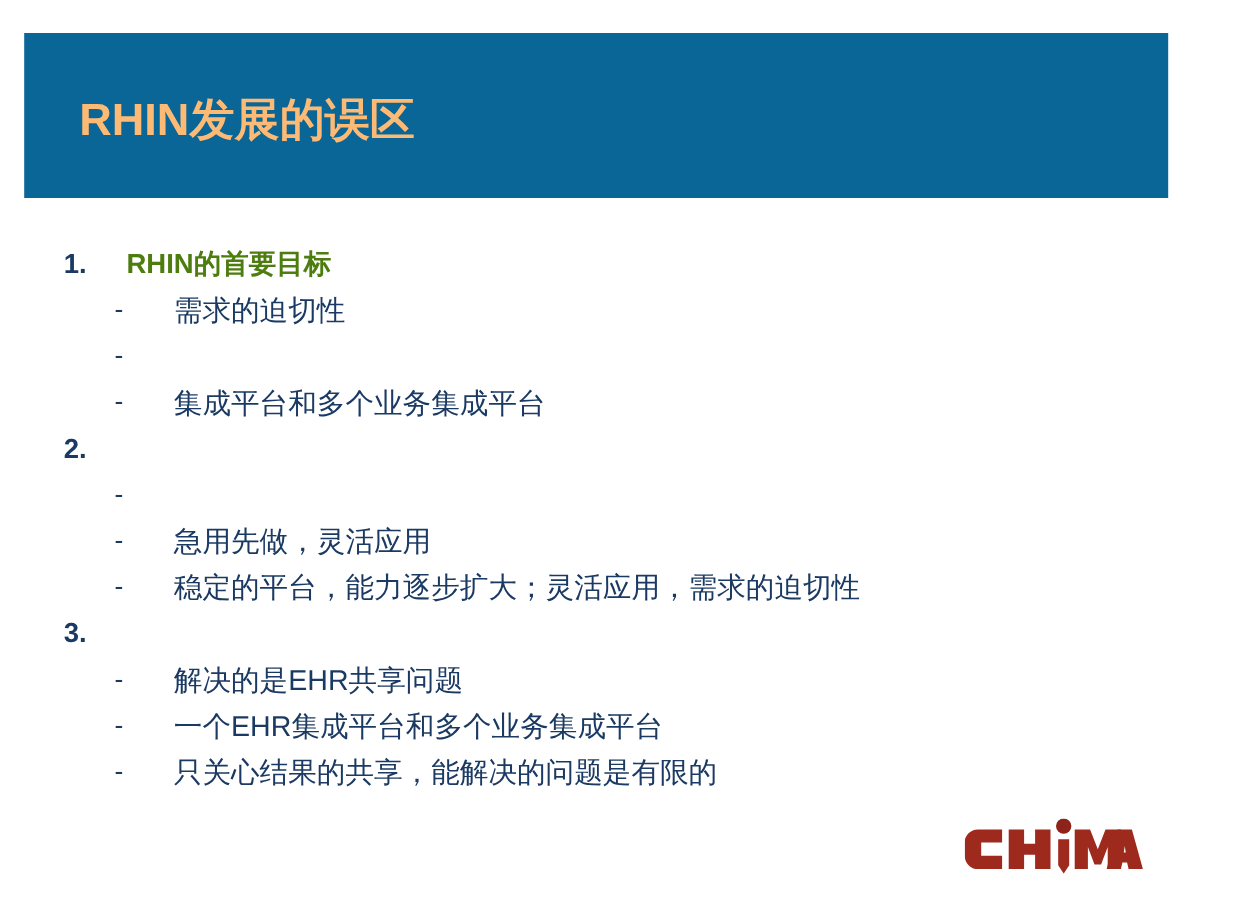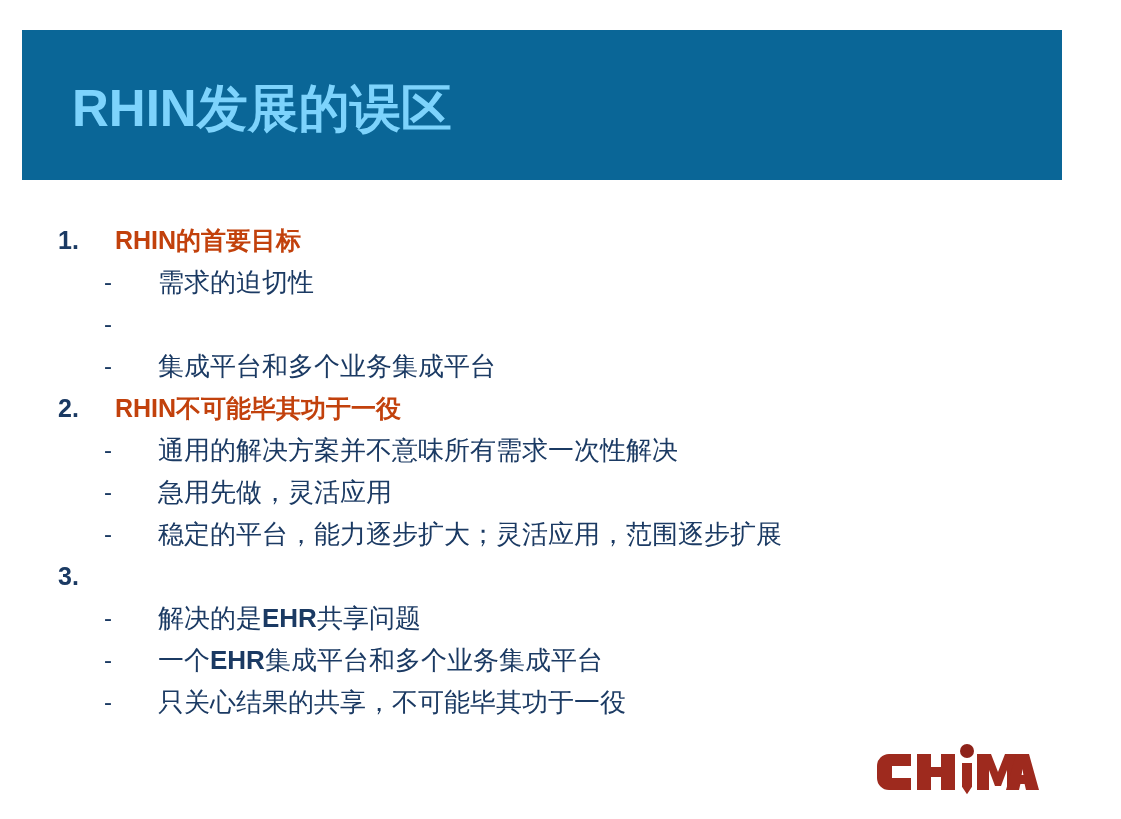--- a/index.html
+++ b/index.html
@@ -31,22 +31,22 @@
     width: 1040px;
     height: 150px;
     background: #0A6697;
   }
   #title-text {
     position: absolute;
     left: 50px;
     top: 50%;
     transform: translateY(-50%);
     margin-top: 4px;
-    color: #7dd3fc;
-    font-size: 51px;
+    color: #fdba74;
+    font-size: 41px;
     font-weight: bold;
     line-height: 1.05;
     letter-spacing: 0px;
     white-space: nowrap;
   }
 
   
   #body-list {
     position: absolute;
     left: 58px;
@@ -69,21 +69,21 @@
     top: 0;
     width: 40px;
     color: #1B3A63;
     font-size: 25px;
     font-weight: bold;
   }
   .num-label {
     position: absolute;
     left: 57px;
     top: 0;
-    color: #c2410c;
+    color: #4d7c0f;
     font-size: 25px;
     font-weight: bold;
   }
 
   .sub-item {
     position: relative;
     height: 42px;
     line-height: 42px;
     white-space: nowrap;
   }
@@ -96,21 +96,21 @@
     font-weight: normal;
   }
   .sub-label {
     position: absolute;
     left: 100px;
     top: 0;
     color: #1B3A63;
     font-size: 26px;
     font-weight: normal;
   }
-  .sub-label b { font-weight: bold; }
+  .sub-label b { font-weight: normal; }
 
   
   #logo {
     position: absolute;
     left: 877px;
     top: 744px;
     width: 162px;
     height: 56px;
   }
   #logo svg { display: block; }
@@ -137,49 +137,47 @@
     <div class="sub-item">
       <span class="sub-marker">-</span>
     </div>
     <div class="sub-item">
       <span class="sub-marker">-</span>
       <span class="sub-label">集成平台和多个业务集成平台</span>
     </div>
 
     <div class="num-item">
       <span class="num-marker">2.</span>
-      <span class="num-label"><b>RHIN</b>不可能毕其功于一役</span>
     </div>
     <div class="sub-item">
       <span class="sub-marker">-</span>
-      <span class="sub-label">通用的解决方案并不意味所有需求一次性解决</span>
     </div>
     <div class="sub-item">
       <span class="sub-marker">-</span>
       <span class="sub-label">急用先做，灵活应用</span>
     </div>
     <div class="sub-item">
       <span class="sub-marker">-</span>
-      <span class="sub-label">稳定的平台，能力逐步扩大；灵活应用，范围逐步扩展</span>
+      <span class="sub-label">稳定的平台，能力逐步扩大；灵活应用，需求的迫切性</span>
     </div>
 
     <div class="num-item">
       <span class="num-marker">3.</span>
     </div>
     <div class="sub-item">
       <span class="sub-marker">-</span>
       <span class="sub-label">解决的是<b>EHR</b>共享问题</span>
     </div>
     <div class="sub-item">
       <span class="sub-marker">-</span>
       <span class="sub-label">一个<b>EHR</b>集成平台和多个业务集成平台</span>
     </div>
     <div class="sub-item">
       <span class="sub-marker">-</span>
-      <span class="sub-label">只关心结果的共享，不可能毕其功于一役</span>
+      <span class="sub-label">只关心结果的共享，能解决的问题是有限的</span>
     </div>
 
   </div>
 
   <div id="logo">
     <svg width="162" height="56" viewBox="0 0 162 56" xmlns="http://www.w3.org/2000/svg">
 
       <path d="M34 10 H12 A12 12 0 0 0 0 22 V34 A12 12 0 0 0 12 46 H34 V34 H15 V22 H34 Z" fill="#9E2A1E"></path>
 
       <path d="M40 10 H54 V23 H64 V10 H78 V46 H64 V33 H54 V46 H40 Z" fill="#9E2A1E"></path>

